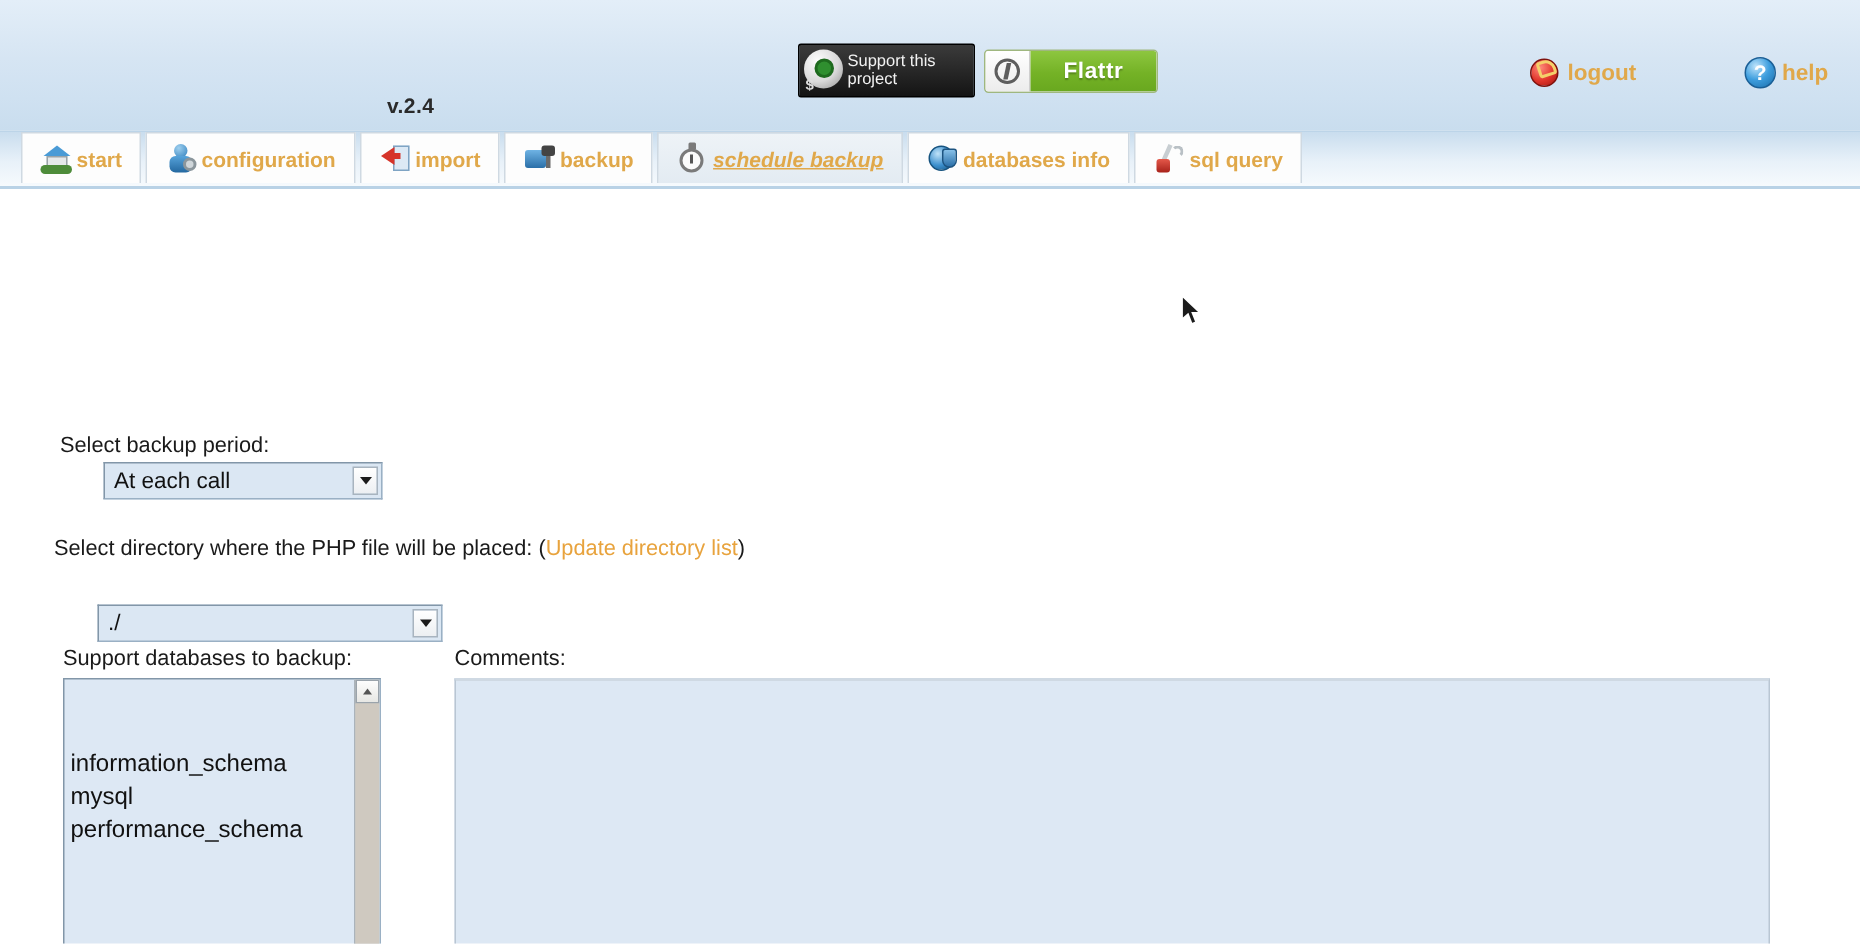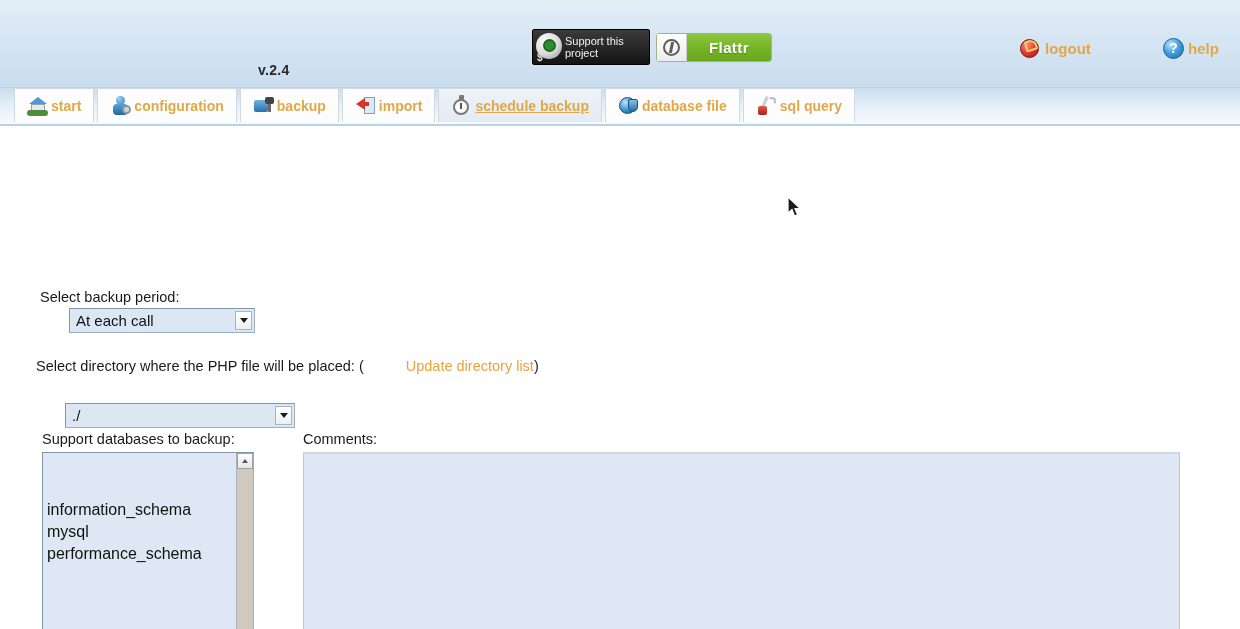--- a/index.html
+++ b/index.html
@@ -196,21 +196,21 @@
   }
   .tab .tlabel {
     color: #e0a84a;
     font-weight: bold;
     font-size: 14px;
     white-space: nowrap;
   }
   .tab.active {
     background: linear-gradient(to bottom,#eef3f7,#e3ebf2);
   }
-  .tab.active .tlabel { text-decoration: underline; }
+  .tab.active .tlabel { text-decoration: underline; font-style: italic; }
   .tab .ticon { width: 22px; height: 22px; flex:none; position:relative; }
 
   
   .i-home .roof { position:absolute; left:2px; top:2px; width:0;height:0;
     border-left:9px solid transparent;border-right:9px solid transparent;border-bottom:7px solid #4a9bd6;}
   .i-home .body { position:absolute; left:4px; top:9px; width:14px;height:9px;background:#e6e9ea;border:1px solid #9aa3a8;}
   .i-home .grass{ position:absolute; left:0px; top:15px; width:21px;height:6px;background:#4e8c3a;border-radius:3px;}
 
   .i-cfg .head { position:absolute; left:6px; top:1px; width:9px;height:9px;border-radius:50%;
     background: radial-gradient(circle at 35% 30%, #9fd0ef,#2f7fbd);}
@@ -258,21 +258,21 @@
   .main { position: relative; width: 1240px; height: 503px; background:#fff;padding-left:29px; }
 
   .lbl { font-size: 14.5px; color: #1a1a1a; }
 
   .field-label-1 { position:absolute; left:40px; top:163px; }
   .sel-period {
     position:absolute; left:40px; top:182px;
     width: 186px; height: 25px;
   }
   .field-label-2 { position:absolute; left:36px; top:232px; }
-  .link-update { color:#e8a33d; cursor:pointer; text-decoration:none;margin-left:42px; }
+  .link-update { color:#e8a33d; cursor:pointer; text-decoration:none; }
   .sel-dir {
     position:absolute; left:36px; top:252px;
     width: 230px; height: 25px;
   }
 
   
   .xselect {
     background: #dbe7f3;
     border: 1px solid #9ab0c4;
     border-top-color:#8296a8;
@@ -404,52 +404,52 @@
     <div class="tab">
       <span class="ticon i-cfg">
         <span class="head"></span>
           <span class="body"></span>
           <span class="gear"></span>
       </span>
       <span class="tlabel">configuration</span>
     </div>
 
     <div class="tab">
+      <span class="ticon i-import">
+        <span class="sheet"></span>
+          <span class="stem"></span>
+          <span class="arrow"></span>
+      </span>
+      <span class="tlabel">import</span>
+    </div>
+
+    <div class="tab">
       <span class="ticon i-backup">
         <span class="box"></span>
           <span class="wire"></span>
           <span class="plug"></span>
       </span>
       <span class="tlabel">backup</span>
-    </div>
-
-    <div class="tab">
-      <span class="ticon i-import">
-        <span class="sheet"></span>
-          <span class="stem"></span>
-          <span class="arrow"></span>
-      </span>
-      <span class="tlabel">import</span>
     </div>
 
     <div class="tab active">
       <span class="ticon i-clock">
         <span class="top"></span>
           <span class="face"></span>
           <span class="hand"></span>
       </span>
       <span class="tlabel">schedule backup</span>
     </div>
 
     <div class="tab">
       <span class="ticon i-db">
         <span class="globe"></span>
           <span class="shield"></span>
       </span>
-      <span class="tlabel">database file</span>
+      <span class="tlabel">databases info</span>
     </div>
 
     <div class="tab">
       <span class="ticon i-sql">
         <span class="curl"></span>
           <span class="pen"></span>
           <span class="nib"></span>
       </span>
       <span class="tlabel">sql query</span>
     </div>

